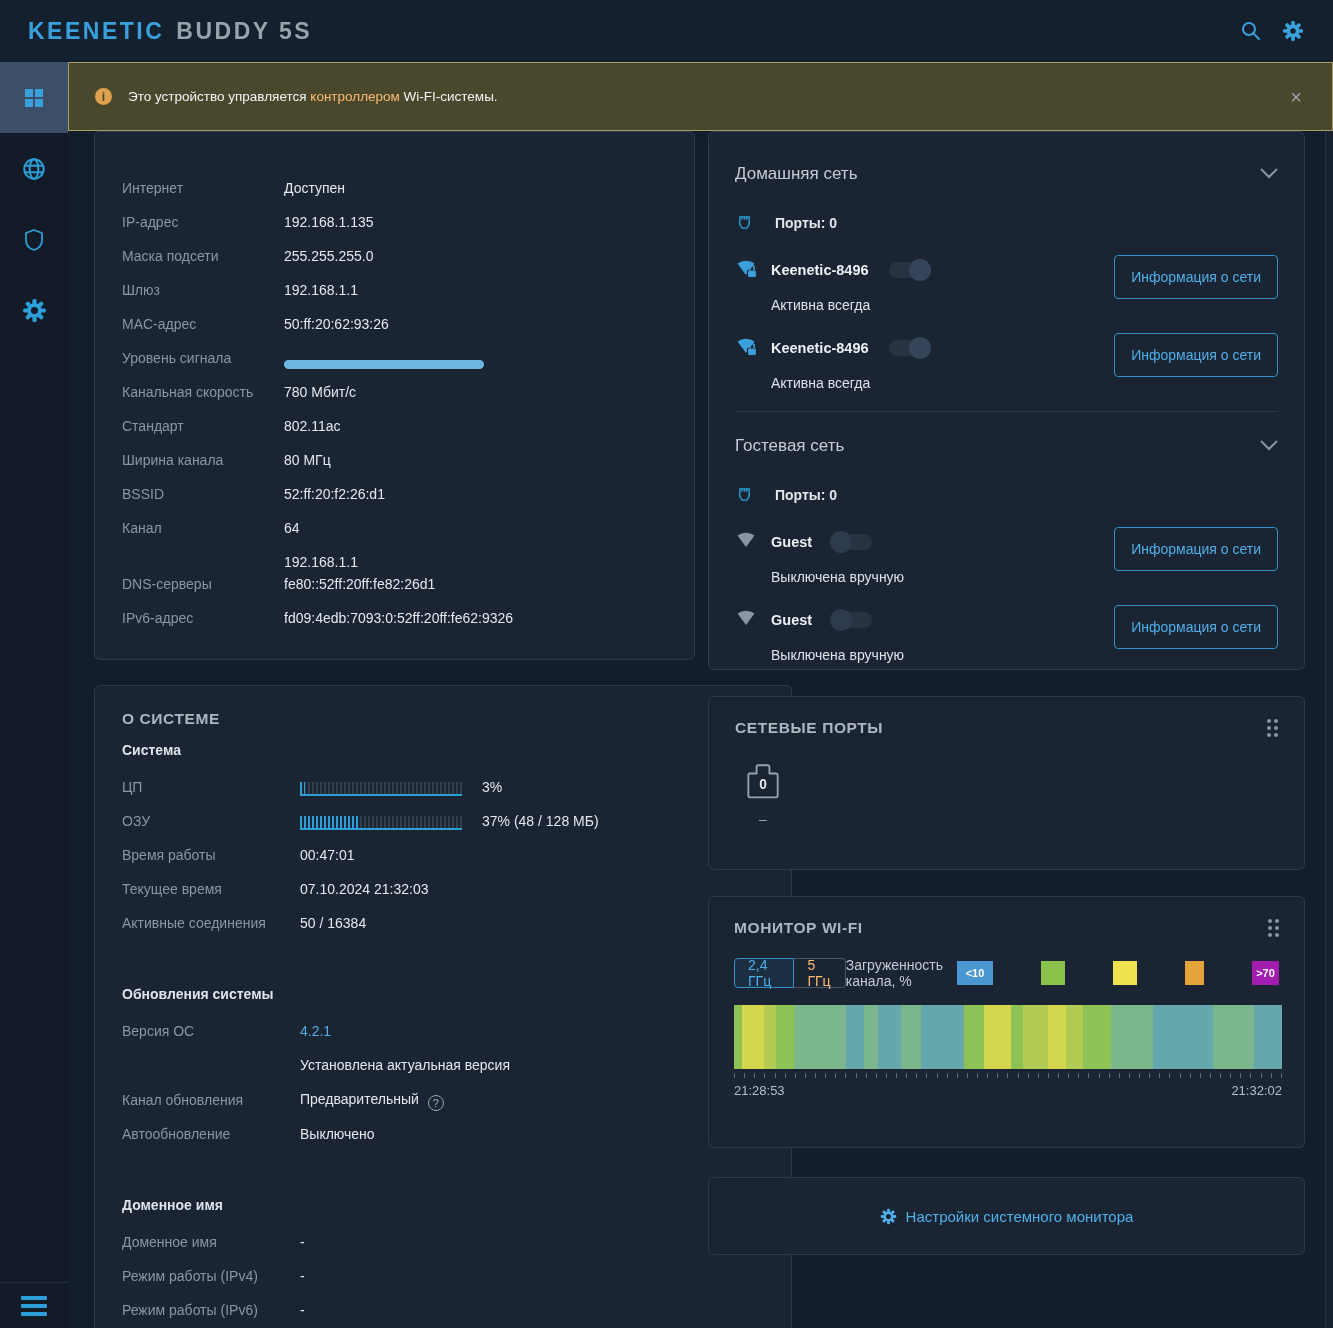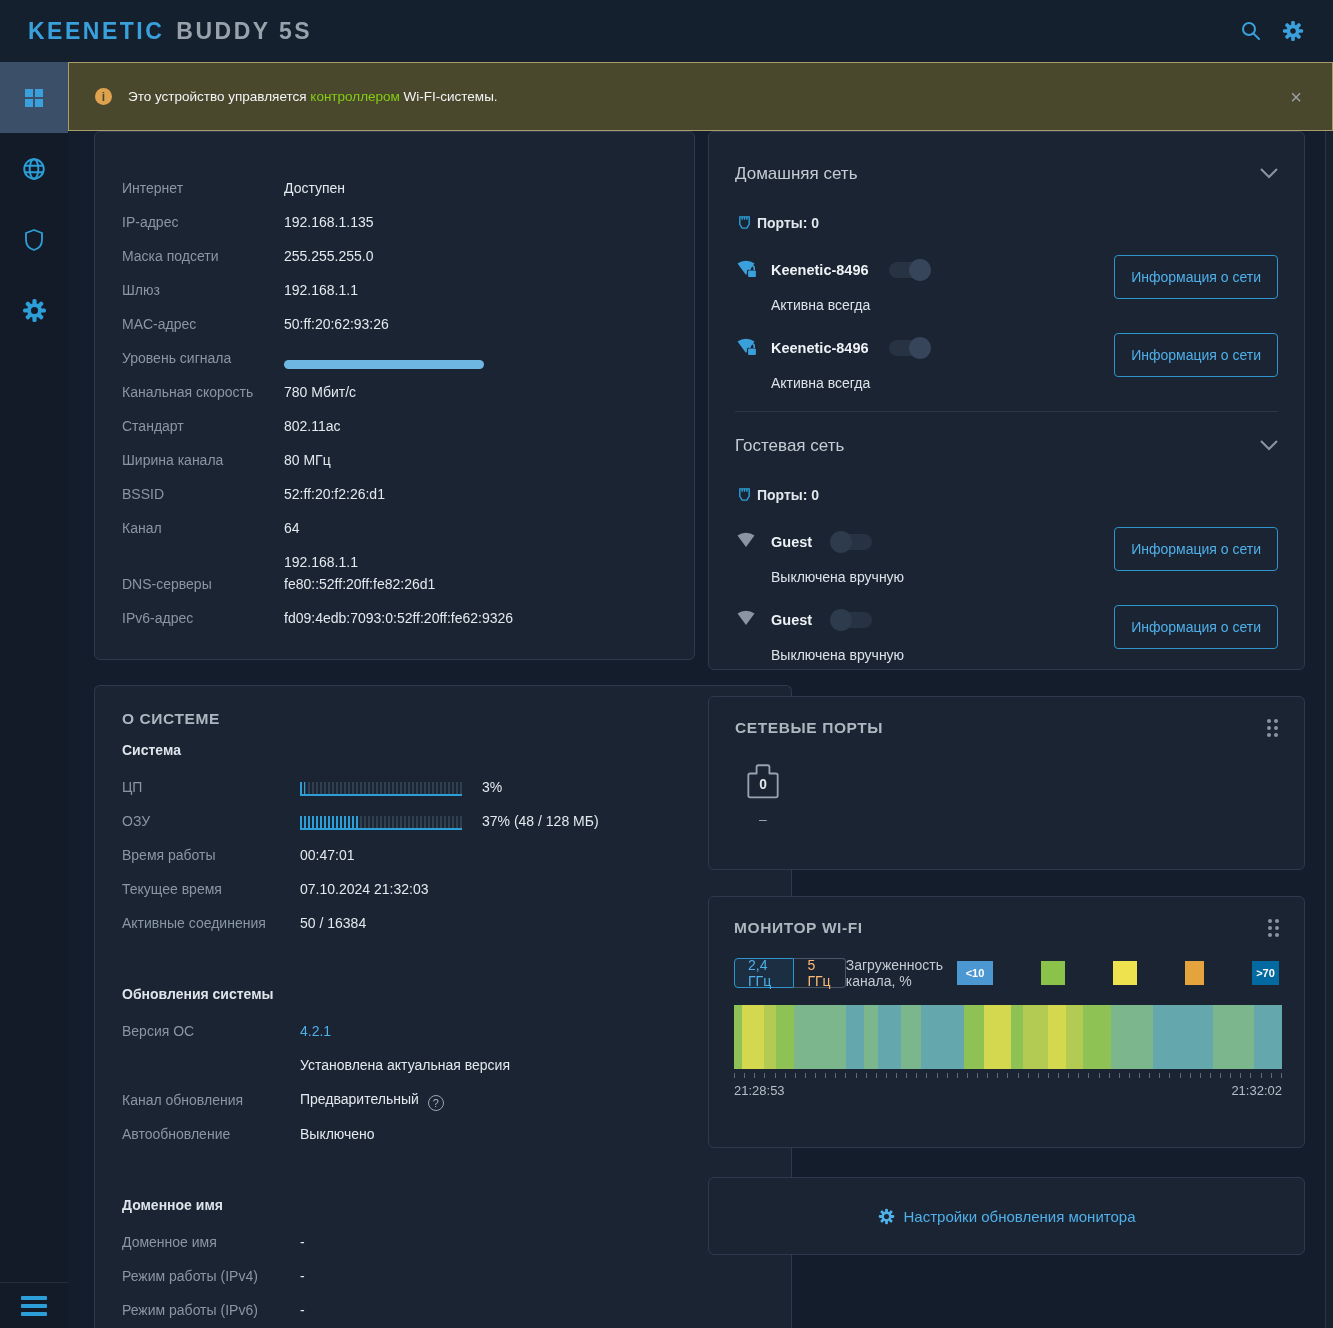--- a/index.html
+++ b/index.html
@@ -18,21 +18,21 @@
   .side-item{width:68px;height:71px;display:flex;align-items:center;justify-content:center;cursor:pointer;}
   .side-item.active{background:#3b5068;}
   .sidebar-bottom{position:absolute;left:0;bottom:0;width:68px;height:46px;border-top:1px solid #242f3e;display:flex;align-items:center;justify-content:center;}
   .burger{display:flex;flex-direction:column;gap:4px;cursor:pointer;}
   .burger span{display:block;width:26px;height:4px;background:#2d9fd8;border-radius:1px;}
 
   
   .banner{position:absolute;left:68px;top:62px;width:1265px;height:69px;background:#4a482c;border:1px solid #a99d6b;display:flex;align-items:center;padding:0 26px;z-index:70;}
   .info-ico{width:17px;height:17px;border-radius:50%;background:#dfa24f;color:#4a482c;font-weight:bold;font-size:12px;display:flex;align-items:center;justify-content:center;flex:0 0 auto;}
   .banner-text{margin-left:16px;font-size:13.5px;color:#f2f4f6;}
-  .banner-text a{color:#84cc16;text-decoration:none;cursor:pointer;}
+  .banner-text a{color:#fdba74;text-decoration:none;cursor:pointer;}
   .banner-close{margin-left:auto;color:#98a1ab;font-size:20px;line-height:1;cursor:pointer;padding:4px;}
 
   
   .card{position:absolute;background:#1a2433;border:1px solid #2d3a4d;border-radius:6px;}
   .card-a{left:94px;top:131px;width:601px;height:529px;padding:45px 26px 20px 27px;overflow:hidden;}
   .card-b{left:94px;top:685px;width:698px;height:644px;padding:24px 26px 4px 27px;border-bottom:none;border-radius:6px 6px 0 0;overflow:hidden;}
   .card-c{left:708px;top:131px;width:597px;height:539px;padding:24px 26px 10px 26px;overflow:hidden;}
   .card-d{left:708px;top:696px;width:597px;height:174px;padding:22px 26px;}
   .card-e{left:708px;top:896px;width:597px;height:252px;padding:22px 25px;}
   .card-f{left:708px;top:1177px;width:597px;height:78px;display:flex;align-items:center;justify-content:center;gap:9px;cursor:pointer;}
@@ -58,21 +58,21 @@
     border-bottom:2px solid #2d9fd8;}
   .meter .fill{position:absolute;left:0;top:0;bottom:0;
     background:repeating-linear-gradient(90deg,#2d9fd8 0 2px,rgba(0,0,0,0) 2px 4px);}
   .meter-text{margin-left:20px;color:#e4e9ee;}
   .val-link{color:#4fb0ea;cursor:pointer;}
   .help-circ{display:inline-flex;width:16px;height:16px;border:1px solid #9aa3ad;border-radius:50%;color:#aab3bd;font-size:11px;align-items:center;justify-content:center;margin-left:9px;vertical-align:-3px;cursor:pointer;}
 
   
   .net-section-title{display:flex;align-items:center;font-size:17px;color:#c6ccd3;margin:8px 0 30px 0;}
   .net-section-title .chev{margin-left:auto;cursor:pointer;}
-  .ports-row{display:flex;align-items:center;gap:5px;margin:0 0 24px 2px;}
+  .ports-row{display:flex;align-items:center;gap:23px;margin:0 0 24px 2px;}
   .ports-row .pl{font-size:14px;font-weight:bold;color:#e2e7ec;}
   .net-item{position:relative;margin-bottom:14px;min-height:64px;}
   .net-main{display:flex;align-items:center;gap:10px;height:30px;}
   .net-name{font-size:14.5px;font-weight:bold;color:#eef2f5;margin-left:2px;}
   .toggle{position:relative;width:40px;height:16px;border-radius:8px;background:#273242;margin-left:10px;cursor:pointer;flex:0 0 auto;}
   .toggle .knob{position:absolute;top:-3px;width:22px;height:22px;border-radius:50%;background:#36455a;}
   .toggle.on .knob{right:-2px;}
   .toggle.off .knob{left:-2px;background:#2e3b4d;}
   .info-btn{position:absolute;right:0;top:0;height:44px;padding:0 16px;background:transparent;border:1px solid #2f93cc;border-radius:4px;color:#4fb0ea;font-size:14px;cursor:pointer;}
   .net-status{margin:12px 0 0 36px;font-size:14px;color:#dde3e9;}
@@ -481,21 +481,21 @@
         <span class="tab active">2,4 ГГц</span>
         <span class="tab inactive">5 ГГц</span>
       </div>
       <div class="legend-wrap">
         <span class="legend-label">Загруженность канала, %</span>
         <span class="legend-bar" id="legend-bar">
             <span class="legend-seg" style="background: rgb(74, 151, 210); width: 36px;">&lt;10</span>
             <span class="legend-seg" style="background: rgb(139, 195, 74); width: 24px;"></span>
             <span class="legend-seg" style="background: rgb(238, 226, 79); width: 24px;"></span>
             <span class="legend-seg" style="background: rgb(229, 163, 62); width: 19px;"></span>
-            <span class="legend-seg" style="background: #0369a1; width: 27px;">&gt;70</span>
+            <span class="legend-seg" style="background: #a21caf; width: 27px;">&gt;70</span>
           </span>
       </div>
     </div>
     <div class="strip-chart" id="strip-chart">
         <div style="width: 8px; background: rgb(143, 194, 85);"></div>
         <div style="width: 22px; background: rgb(212, 216, 78);"></div>
         <div style="width: 12px; background: rgb(179, 203, 82);"></div>
         <div style="width: 18px; background: rgb(143, 194, 85);"></div>
         <div style="width: 52px; background: rgb(123, 182, 140);"></div>
         <div style="width: 18px; background: rgb(100, 167, 172);"></div>
@@ -582,17 +582,17 @@
     <svg width="17" height="17" viewBox="0 0 24 24">
         <g fill="#4fb0ea">
           <rect x="10" y="1" width="4" height="22" rx="1.5"></rect>
           <rect x="10" y="1" width="4" height="22" rx="1.5" transform="rotate(45 12 12)"></rect>
           <rect x="10" y="1" width="4" height="22" rx="1.5" transform="rotate(90 12 12)"></rect>
           <rect x="10" y="1" width="4" height="22" rx="1.5" transform="rotate(135 12 12)"></rect>
           <circle cx="12" cy="12" r="7"></circle>
         </g>
         <circle cx="12" cy="12" r="3.6" fill="#1a2433"></circle>
       </svg>
-    <span class="settings-link">Настройки обновления монитора</span>
+    <span class="settings-link">Настройки системного монитора</span>
   </div>
 
   <div class="scroll-strip"></div>
 </div>
 
 </body></html>

